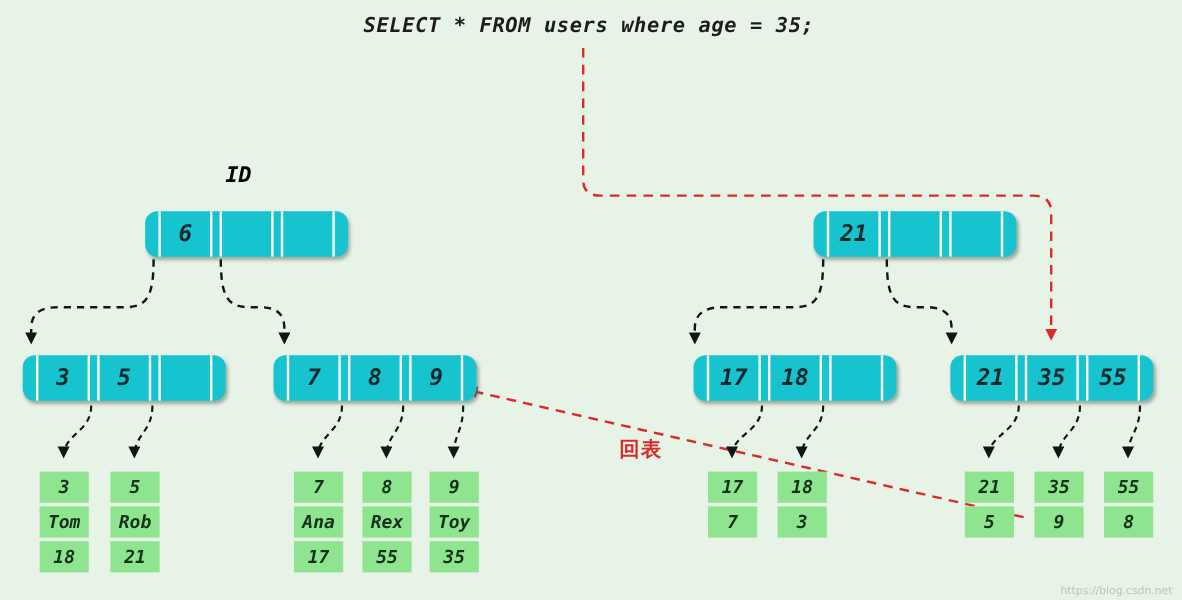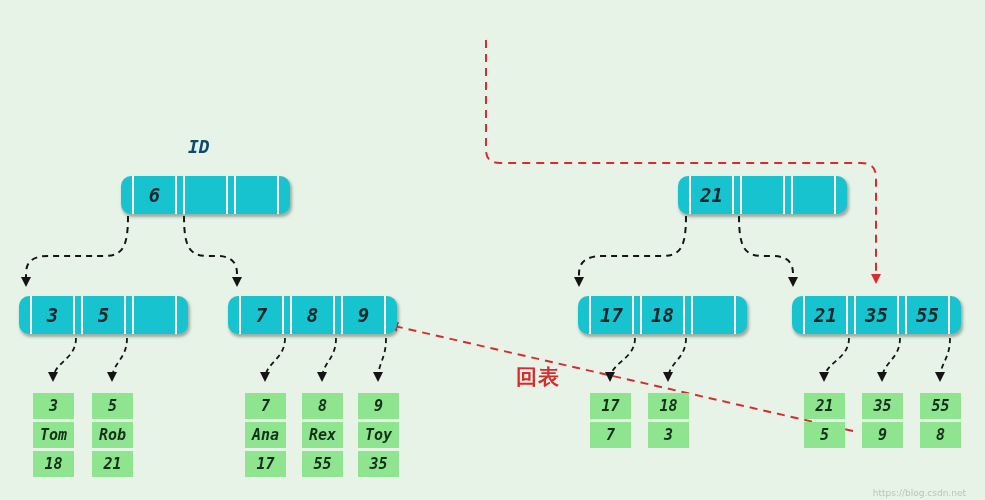--- a/index.html
+++ b/index.html
@@ -5,21 +5,21 @@
   html,body{margin:0;padding:0;}
   .canvas{
     position:relative;width:985px;height:500px;background:#e8f3e8;
     font-family:"DejaVu Sans Mono",monospace;overflow:hidden;
   }
   .sql{
     position:absolute;left:303px;top:12px;
     font:bold italic 17px "DejaVu Sans Mono",monospace;color:#1c1c1c;letter-spacing:.5px;
   }
   .tree-label{
-    position:absolute;font:bold italic 18px "DejaVu Sans Mono",monospace;color:#0c4a6e;
+    position:absolute;font:bold italic 18px "DejaVu Sans Mono",monospace;color:#000000;
   }
   .red-label{
     position:absolute;color:#d92b2b;font:bold 21px "DejaVu Sans",sans-serif;letter-spacing:1px;
   }
   .node{
     position:absolute;width:169px;height:38px;background:#17c3ce;border-radius:10px;
     display:flex;overflow:hidden;box-shadow:1.5px 2.5px 3px rgba(60,90,80,.45);
   }
   .sep{width:2px;height:100%;background:#ffffff;flex:none;}
   .cell{flex:none;height:100%;}
@@ -30,21 +30,21 @@
     font:bold italic 19px "DejaVu Sans Mono",monospace;color:#10282b;
   }
   .rec-col{position:absolute;display:flex;flex-direction:column;gap:3px;}
   .rec{
     width:41px;height:26px;background:#8fe48f;
     display:flex;align-items:center;justify-content:center;
     font:bold italic 15px "DejaVu Sans Mono",monospace;color:#14321a;
   }
   .wires{position:absolute;left:0;top:0;pointer-events:none;}
   .watermark{
-    position:absolute;right:19px;bottom:2px;
+    position:absolute;right:8px;bottom:2px;
     font:9px "DejaVu Sans",sans-serif;color:rgba(140,160,145,.55);margin-top:16px;
   }
 </style>
 </head>
 <body>
 
 <div class="canvas">
 
   <svg class="wires" width="985" height="500" viewBox="0 0 985 500">
     <defs>
@@ -71,22 +71,23 @@
     <path d="M285,338 C285,360 265,362 265,380" fill="none" stroke="#141414" stroke-width="1.8" stroke-dasharray="5 4" marker-end="url(#ab)"></path>
     <path d="M336,338 C336,360 322,362 322,380" fill="none" stroke="#141414" stroke-width="1.8" stroke-dasharray="5 4" marker-end="url(#ab)"></path>
     <path d="M386,338 C386,360 378,362 378,380" fill="none" stroke="#141414" stroke-width="1.8" stroke-dasharray="5 4" marker-end="url(#ab)"></path>
     <path d="M635,338 C635,360 610,362 610,380" fill="none" stroke="#141414" stroke-width="1.8" stroke-dasharray="5 4" marker-end="url(#ab)"></path>
     <path d="M686,338 C686,360 668,362 668,380" fill="none" stroke="#141414" stroke-width="1.8" stroke-dasharray="5 4" marker-end="url(#ab)"></path>
     <path d="M849,338 C849,360 824,362 824,380" fill="none" stroke="#141414" stroke-width="1.8" stroke-dasharray="5 4" marker-end="url(#ab)"></path>
     <path d="M900,338 C900,360 882,362 882,380" fill="none" stroke="#141414" stroke-width="1.8" stroke-dasharray="5 4" marker-end="url(#ab)"></path>
     <path d="M950,338 C950,360 940,362 940,380" fill="none" stroke="#141414" stroke-width="1.8" stroke-dasharray="5 4" marker-end="url(#ab)"></path>
   </svg>
 
-
-  <div class="red-label" style="left:516px;top:363px;font-size:21px;">回表</div>
+  <div class="sql">SELECT * FROM users where age = 35;</div>
+
+  <div class="red-label" style="left:516px;top:363px;font-size:17px;">回表</div>
 
   <div class="tree-label" style="left:188px;top:136px;">ID</div>
   <div class="tree-label" style="left:712px;top:138px;margin-top:38px;">Age</div>
 
   <div class="node" style="left:121px;top:176px;">
     <div class="cell edge"></div>
       <div class="sep"></div>
     <div class="cell key">6</div>
       <div class="sep"></div>
     <div class="cell mid"></div>

